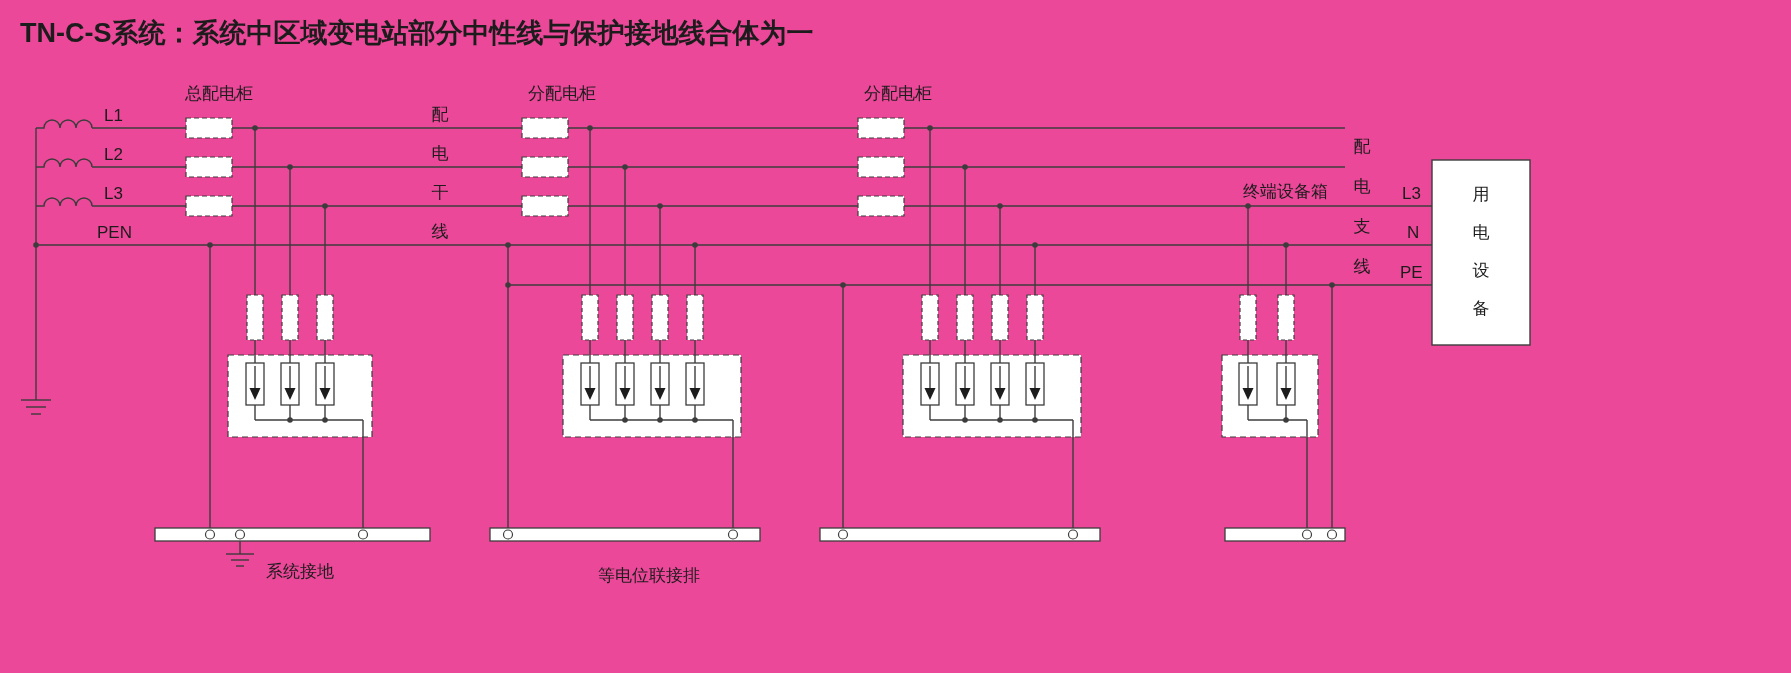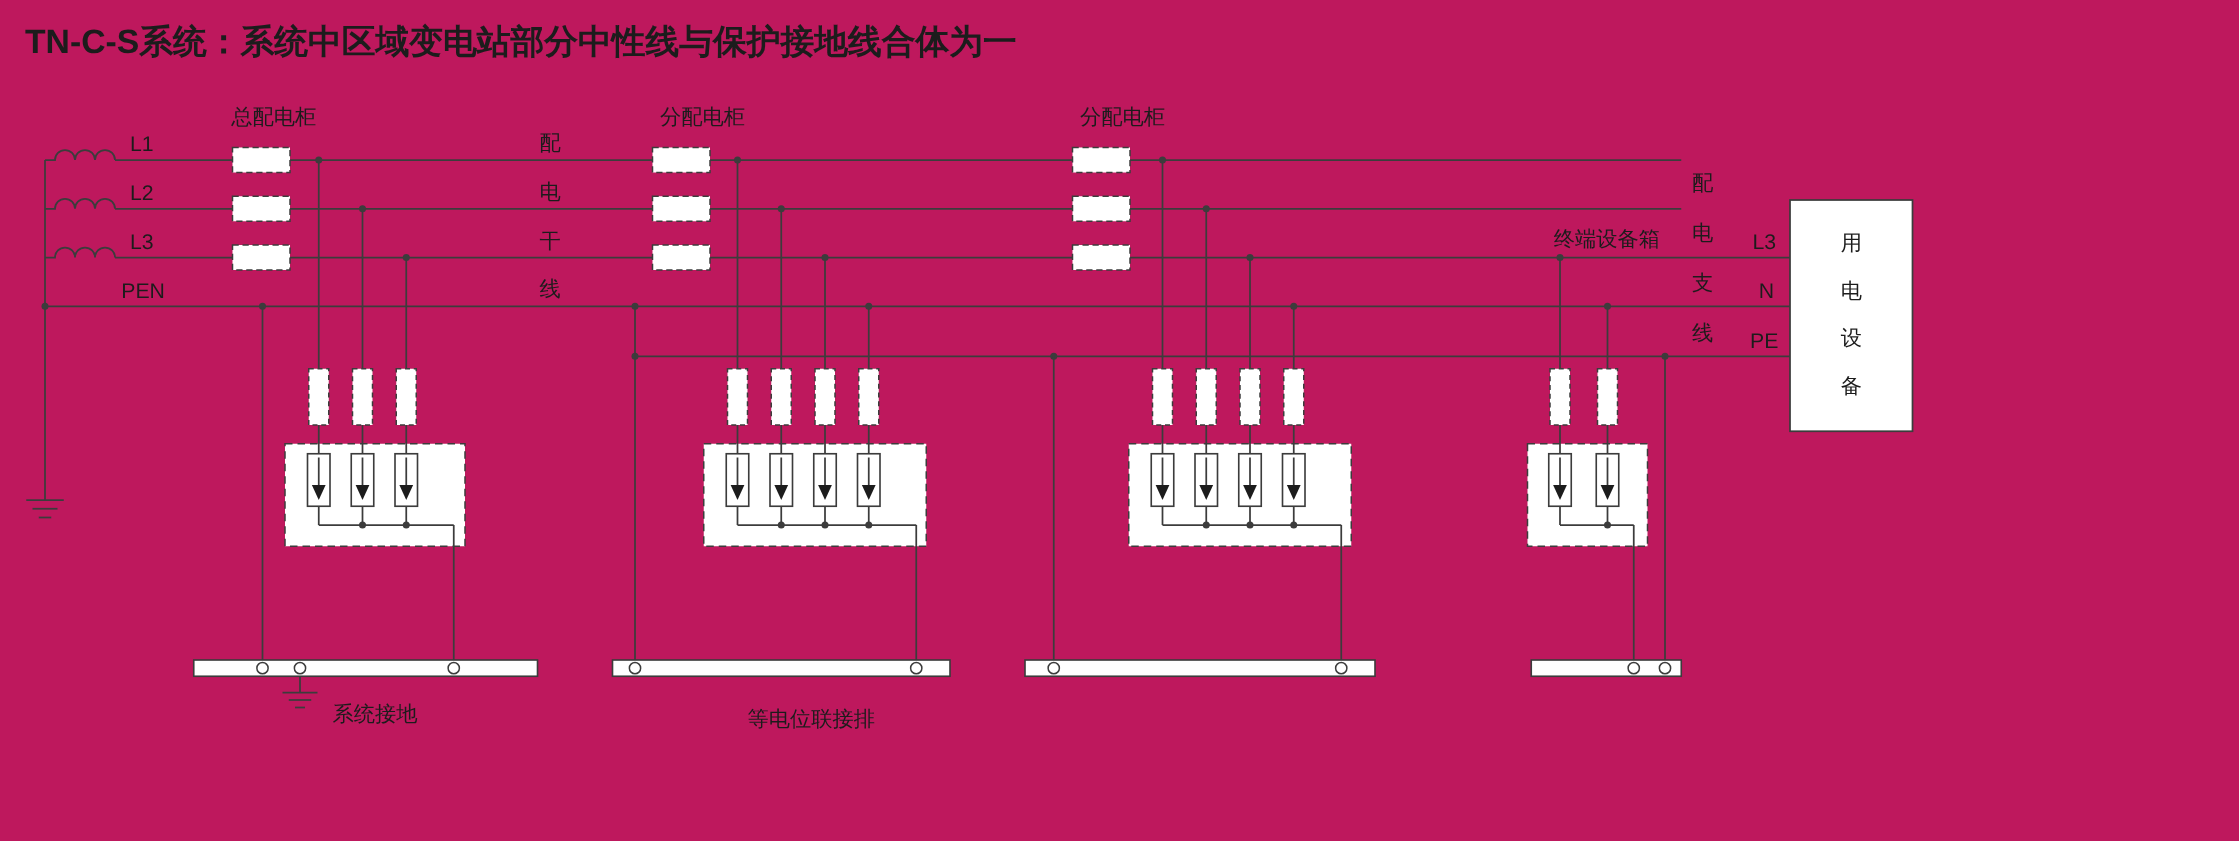--- a/index.html
+++ b/index.html
@@ -1,16 +1,16 @@
 <!DOCTYPE html>
 <html><head>
 <meta charset="utf-8">
 <style>
   html,body{margin:0;padding:0;background:#ffffff;}
-  .page{position:relative;width:1791px;height:673px;background:#be185d;overflow:hidden;
+  .page{position:relative;width:1791px;height:673px;background:#ec4899;overflow:hidden;
         font-family:"Liberation Sans","DejaVu Sans",sans-serif;}
   svg{display:block;}
   svg text{font-family:"Liberation Sans","DejaVu Sans",sans-serif;fill:#1c1c1c;font-size:17px;}
   .title{font-size:27px;font-weight:bold;}
   .wire{stroke:#3c3c3c;stroke-width:1.4;fill:none;}
   .cab{stroke:#3c3c3c;stroke-width:1.2;fill:#ffffff;stroke-dasharray:5 3;}
   .fuse{stroke:#3c3c3c;stroke-width:1.2;fill:#ffffff;stroke-dasharray:4 3;}
   .dashbox{stroke:#3c3c3c;stroke-width:1.2;fill:#ffffff;stroke-dasharray:6 4;}
   .spdrect{stroke:#3c3c3c;stroke-width:1.3;fill:#ffffff;}
   .eqbox{stroke:#3c3c3c;stroke-width:1.4;fill:#ffffff;}

